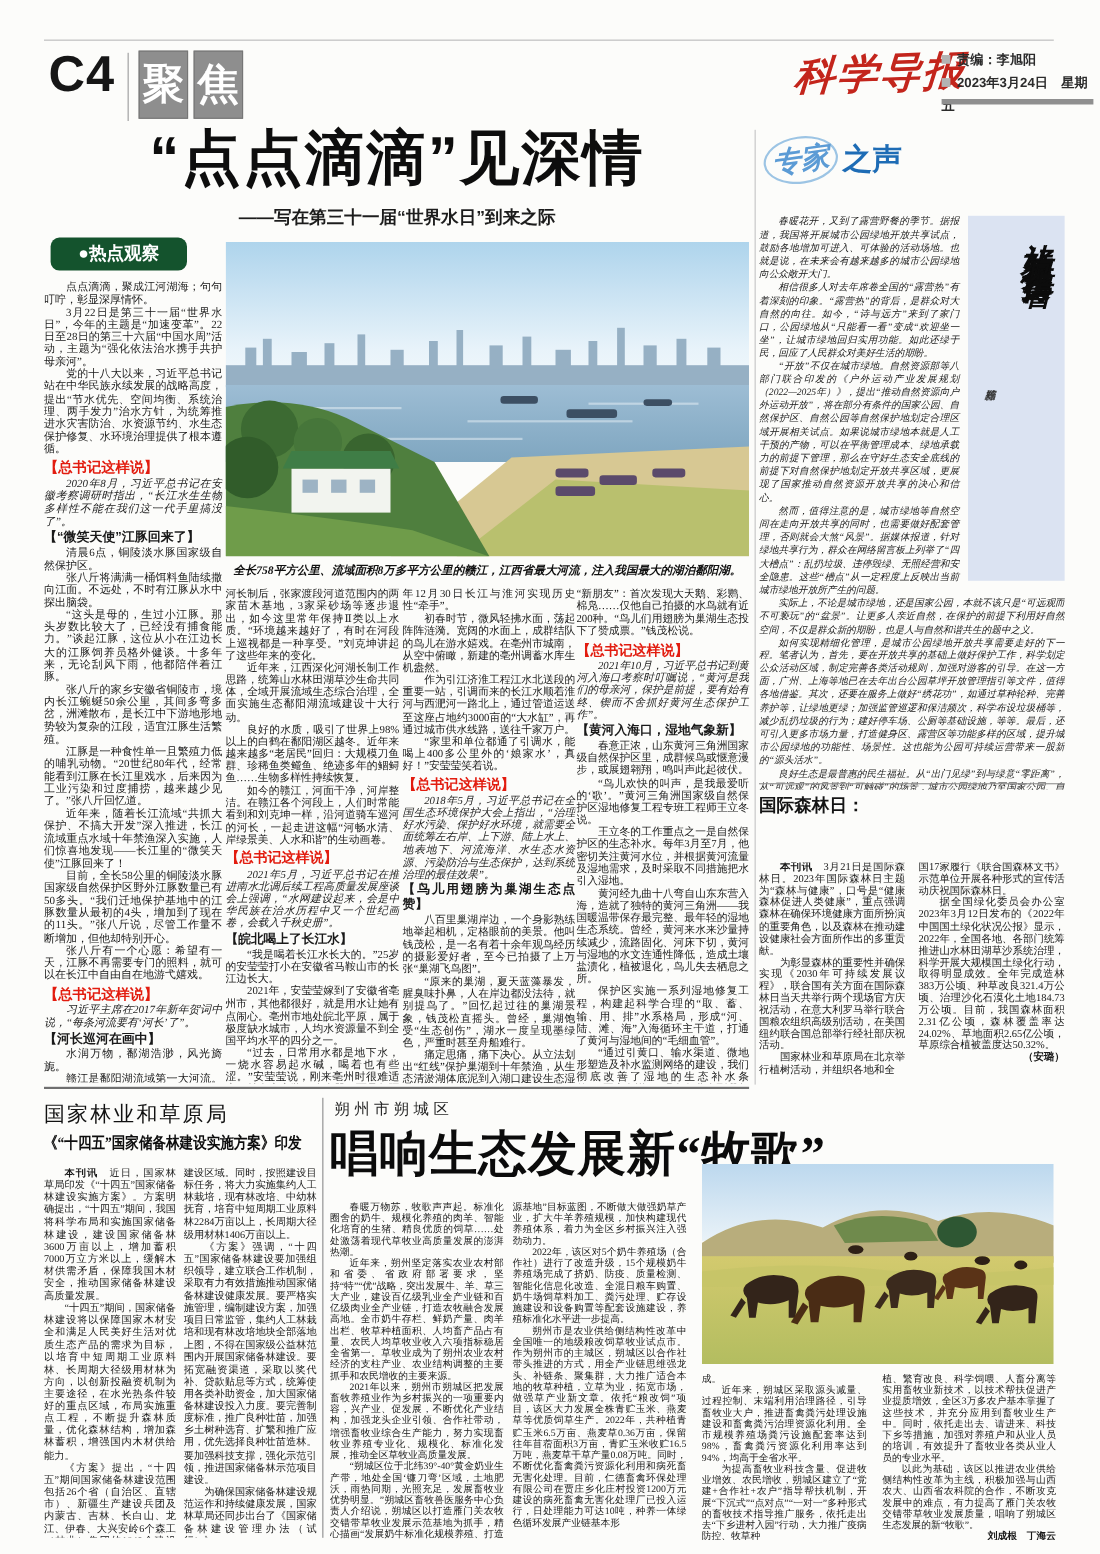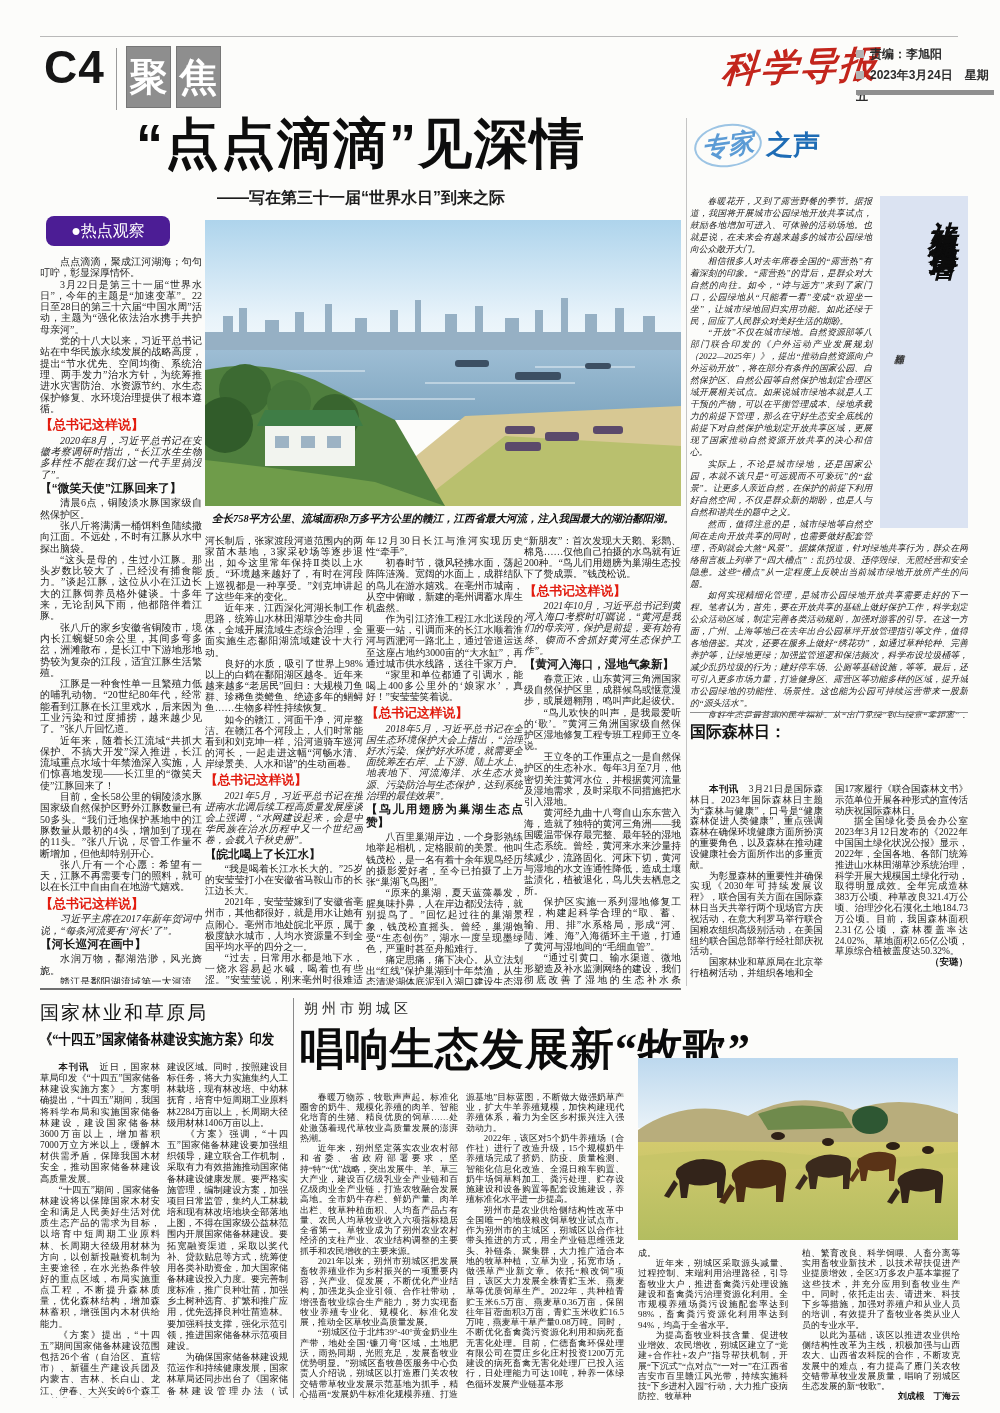--- a/index.html
+++ b/index.html
@@ -18,22 +18,22 @@
   .masthead { font-family:"DejaVu Serif","Liberation Serif",serif; font-style:italic; font-weight:bold;
               font-size:37px; color:#c3251c; transform:rotate(-2deg) skewX(-6deg); letter-spacing:2px; }
   .meta { font-family:"Liberation Sans",sans-serif; font-size:12px; font-weight:bold; color:#2b2b2b; line-height:21px; }
   .meta .sq { display:inline-block; width:8px; height:8px; background:#b3b3b3; margin-right:6px; }
   .metabar { height:5px; background:#8f8f8f; }
 
   
   .headline { font-family:"Liberation Sans","DejaVu Sans",sans-serif; font-weight:bold; font-size:54px;
               letter-spacing:2px; text-align:center; color:#0d0d0d; }
   .subtitle { font-family:"Liberation Sans",sans-serif; font-weight:bold; font-size:16px; text-align:center; color:#1c1c1c; }
-  .badge { background:#4c1d95; border-radius:8px; color:#fff; font-family:"Liberation Sans",sans-serif;
-           font-weight:normal; font-size:16px; text-align:center; line-height:30px; }
+  .badge { background:#14532d; border-radius:8px; color:#fff; font-family:"Liberation Sans",sans-serif;
+           font-weight:bold; font-size:16px; text-align:center; line-height:30px; }
 
   .col { text-align:justify; overflow:hidden; }
   .para { margin:0; }
   .t-p { text-indent:2em; }
   .t-cont { text-indent:0; }
   .t-lead { text-indent:2em; }
   .t-red { color:#e21c0f; font-family:"Liberation Sans",sans-serif; font-weight:bold; font-size:1.3em;
            text-indent:0; margin:4px 0 2px 0; }
   .t-sub { font-family:"Liberation Sans",sans-serif; font-weight:bold; font-size:1.18em; text-indent:0; margin:2px 0; }
   .t-quote { font-style:italic; text-indent:2em; color:#222; }
@@ -236,22 +236,22 @@
 
   <div class="abs expert-text" style="left:690px;top:184px;width:278px;height:522px;margin-top:12px;">
     <div class="vblock">
       <span class="vtitle">让好生态看得见也摸得着</span>
       <span class="vauthor">郑雅楠</span>
     </div>
     <div>
         <p class="para t-p">春暖花开，又到了露营野餐的季节。据报道，我国将开展城市公园绿地开放共享试点，鼓励各地增加可进入、可体验的活动场地。也就是说，在未来会有越来越多的城市公园绿地向公众敞开大门。</p>
         <p class="para t-p">相信很多人对去年席卷全国的“露营热”有着深刻的印象。“露营热”的背后，是群众对大自然的向往。如今，“诗与远方”来到了家门口，公园绿地从“只能看一看”变成“欢迎坐一坐”，让城市绿地回归实用功能。如此还绿于民，回应了人民群众对美好生活的期盼。</p>
         <p class="para t-p">“开放”不仅在城市绿地。自然资源部等八部门联合印发的《户外运动产业发展规划（2022—2025年）》，提出“推动自然资源向户外运动开放”，将在部分有条件的国家公园、自然保护区、自然公园等自然保护地划定合理区域开展相关试点。如果说城市绿地本就是人工干预的产物，可以在平衡管理成本、绿地承载力的前提下管理，那么在守好生态安全底线的前提下对自然保护地划定开放共享区域，更展现了国家推动自然资源开放共享的决心和信心。</p>
+        <p class="para t-p">然而，值得注意的是，城市绿地等自然空间在走向开放共享的同时，也需要做好配套管理，否则就会大煞“风景”。据媒体报道，针对绿地共享行为，群众在网络留言板上列举了“四大槽点”：乱扔垃圾、违停毁绿、无照经营和安全隐患。这些“槽点”从一定程度上反映出当前城市绿地开放所产生的问题。</p>
         <p class="para t-p">实际上，不论是城市绿地，还是国家公园，本就不该只是“可远观而不可亵玩”的“盆景”。让更多人亲近自然，在保护的前提下利用好自然空间，不仅是群众新的期盼，也是人与自然和谐共生的题中之义。</p>
-        <p class="para t-p">然而，值得注意的是，城市绿地等自然空间在走向开放共享的同时，也需要做好配套管理，否则就会大煞“风景”。据媒体报道，针对绿地共享行为，群众在网络留言板上列举了“四大槽点”：乱扔垃圾、违停毁绿、无照经营和安全隐患。这些“槽点”从一定程度上反映出当前城市绿地开放所产生的问题。</p>
         <p class="para t-p">如何实现精细化管理，是城市公园绿地开放共享需要走好的下一程。笔者认为，首先，要在开放共享的基础上做好保护工作，科学划定公众活动区域，制定完善各类活动规则，加强对游客的引导。在这一方面，广州、上海等地已在去年出台公园草坪开放管理指引等文件，值得各地借鉴。其次，还要在服务上做好“绣花功”，如通过草种轮种、完善养护等，让绿地更绿；加强监管巡逻和保洁频次，科学布设垃圾桶等，减少乱扔垃圾的行为；建好停车场、公厕等基础设施，等等。最后，还可引入更多市场力量，打造健身区、露营区等功能多样的区域，提升城市公园绿地的功能性、场景性。这也能为公园可持续运营带来一股新的“源头活水”。</p>
         <p class="para t-p">良好生态是最普惠的民生福祉。从“出门见绿”到与绿意“零距离”，从“可远观”的风景到“可触碰”的场景，城市公园绿地乃至国家公园、自然保护地开放共享的背后，还有不断捋顺的保护与发展关系，以及各地为增益群众福祉所作出的努力。相信随着更多试点开放共享，人与自然和谐共生的现代化之路将越走越宽广。</p>
       </div>
   </div>
 
   <div class="abs hairline" style="left:690px;top:712px;width:278px;background:#8f8f8f;"></div>
 
   <div class="abs forest-kicker" style="left:690px;top:722px;">国际森林日：</div>
   <div class="abs col forest-col" style="left:690px;top:784px;width:133px;height:202px;">
       <p class="para t-lead"><b>本刊讯　</b>3月21日是国际森林日。2023年国际森林日主题为“森林与健康”，口号是“健康森林促进人类健康”，重点强调森林在确保环境健康方面所扮演的重要角色，以及森林在推动建设健康社会方面所作出的多重贡献。</p>
@@ -338,21 +338,21 @@
       <p class="para t-p">“朔城区位于北纬39°-40°黄金奶业生产带，地处全国‘镰刀弯’区域，土地肥沃，雨热同期，光照充足，发展畜牧业优势明显。”朔城区畜牧兽医服务中心负责人介绍说，朔城区以打造雁门关农牧交错带草牧业发展示范基地为抓手，精心描画“发展奶牛标准化规模养殖、打造塞北奶</p>
     </div>
   <div class="abs col pas-col" style="left:466px;top:1092px;width:158px;height:308px;">
       <p class="para t-cont">源基地”目标蓝图，不断做大做强奶草产业，扩大牛羊养殖规模，加快构建现代养殖体系，着力为全区乡村振兴注入强劲动力。</p>
       <p class="para t-p">2022年，该区对5个奶牛养殖场（合作社）进行了改造升级，15个规模奶牛养殖场完成了挤奶、防疫、质量检测、智能化信息化改造、全混日粮车购置、奶牛场饲草料加工、粪污处理、贮存设施建设和设备购置等配套设施建设，养殖标准化水平进一步提高。</p>
       <p class="para t-p">朔州市是农业供给侧结构性改革中全国唯一的地级粮改饲草牧业试点市。作为朔州市的主城区，朔城区以合作社带头推进的方式，用全产业链思维强龙头、补链条、聚集群，大力推广适合本地的牧草种植，立草为业，拓宽市场，做强草产业新文章。依托“粮改饲”项目，该区大力发展全株青贮玉米、燕麦草等优质饲草生产。2022年，共种植青贮玉米6.5万亩、燕麦草0.36万亩，保留往年苜蓿面积3万亩，青贮玉米收贮16.5万吨，燕麦草干草产量0.08万吨。同时，不断优化畜禽粪污资源化利用和病死畜无害化处理。目前，仁德畜禽环保处理有限公司在贾庄乡化庄村投资1200万元建设的病死畜禽无害化处理厂已投入运行，日处理能力可达10吨，种养一体绿色循环发展产业链基本形</p>
     </div>
   <div class="abs col pas-col" style="left:638px;top:1248px;width:150px;height:152px;">
       <p class="para t-cont">成。</p>
       <p class="para t-p">近年来，朔城区采取源头减量、过程控制、末端利用治理路径，引导畜牧业大户，推进畜禽粪污处理设施建设和畜禽粪污治理资源化利用。全市规模养殖场粪污设施配套率达到98%，畜禽粪污资源化利用率达到94%，均高于全省水平。</p>
-      <p class="para t-p">为提高畜牧业科技含量、促进牧业增效、农民增收，朔城区建立了“党建+合作社+农户”指导帮扶机制，开展“下沉式”“点对点”“一对一”在江西省吉安市百里赣江风光带，持续实施科技“下乡进村入园”行动，大力推广疫病防控、牧草种</p>
+      <p class="para t-p">为提高畜牧业科技含量、促进牧业增效、农民增收，朔城区建立了“党建+合作社+农户”指导帮扶机制，开展“下沉式”“点对点”“一对一”多种形式的畜牧技术指导推广服务，依托走出去“下乡进村入园”行动，大力推广疫病防控、牧草种</p>
     </div>
   <div class="abs col pas-col" style="left:802px;top:1248px;width:158px;height:152px;">
       <p class="para t-cont">植、繁育改良、科学饲喂、人畜分离等实用畜牧业新技术，以技术帮扶促进产业提质增效，全区3万多农户基本掌握了这些技术，并充分应用到畜牧业生产中。同时，依托走出去、请进来、科技下乡等措施，加强对养殖户和从业人员的培训，有效提升了畜牧业各类从业人员的专业水平。</p>
       <p class="para t-p">以此为基础，该区以推进农业供给侧结构性改革为主线，积极加强与山西农大、山西省农科院的合作，不断攻克发展中的难点，有力提高了雁门关农牧交错带草牧业发展质量，唱响了朔城区生态发展的新“牧歌”。</p>
       <p class="para t-sign">刘成根　丁海云</p>
     </div>
 
 </div>
 
 </body></html>

